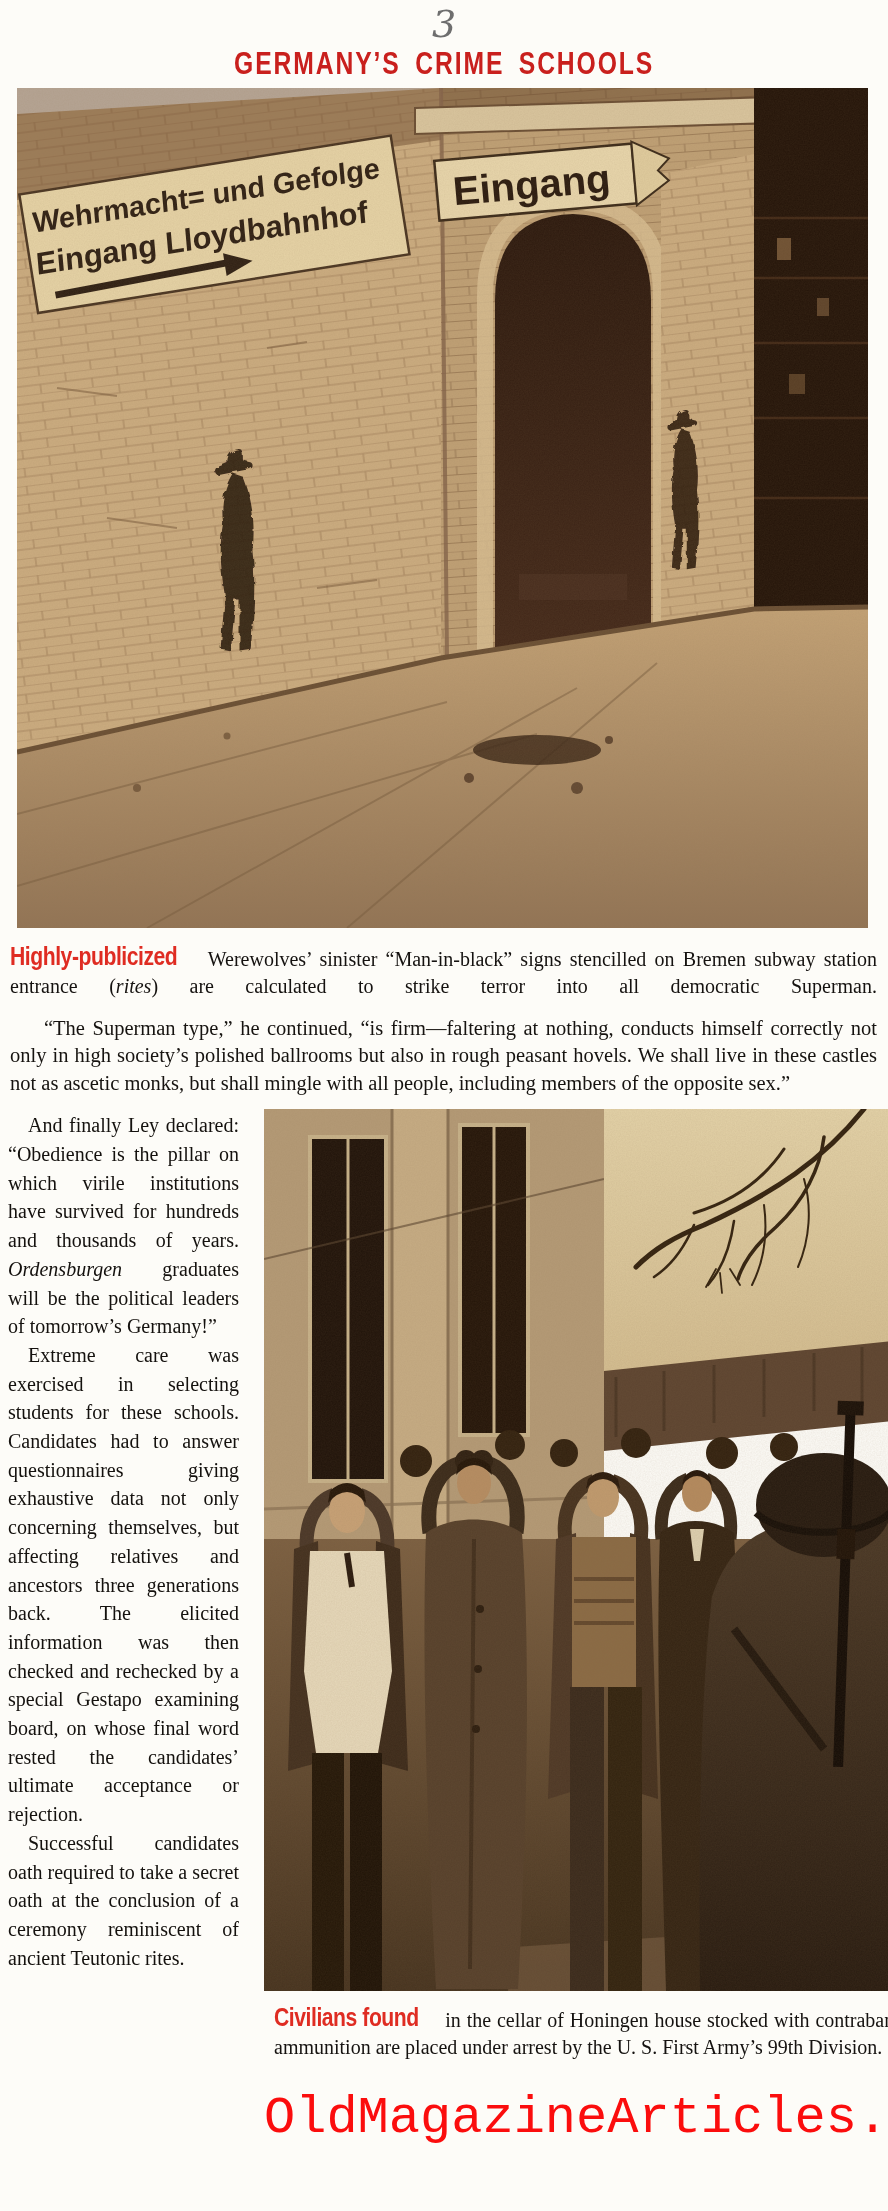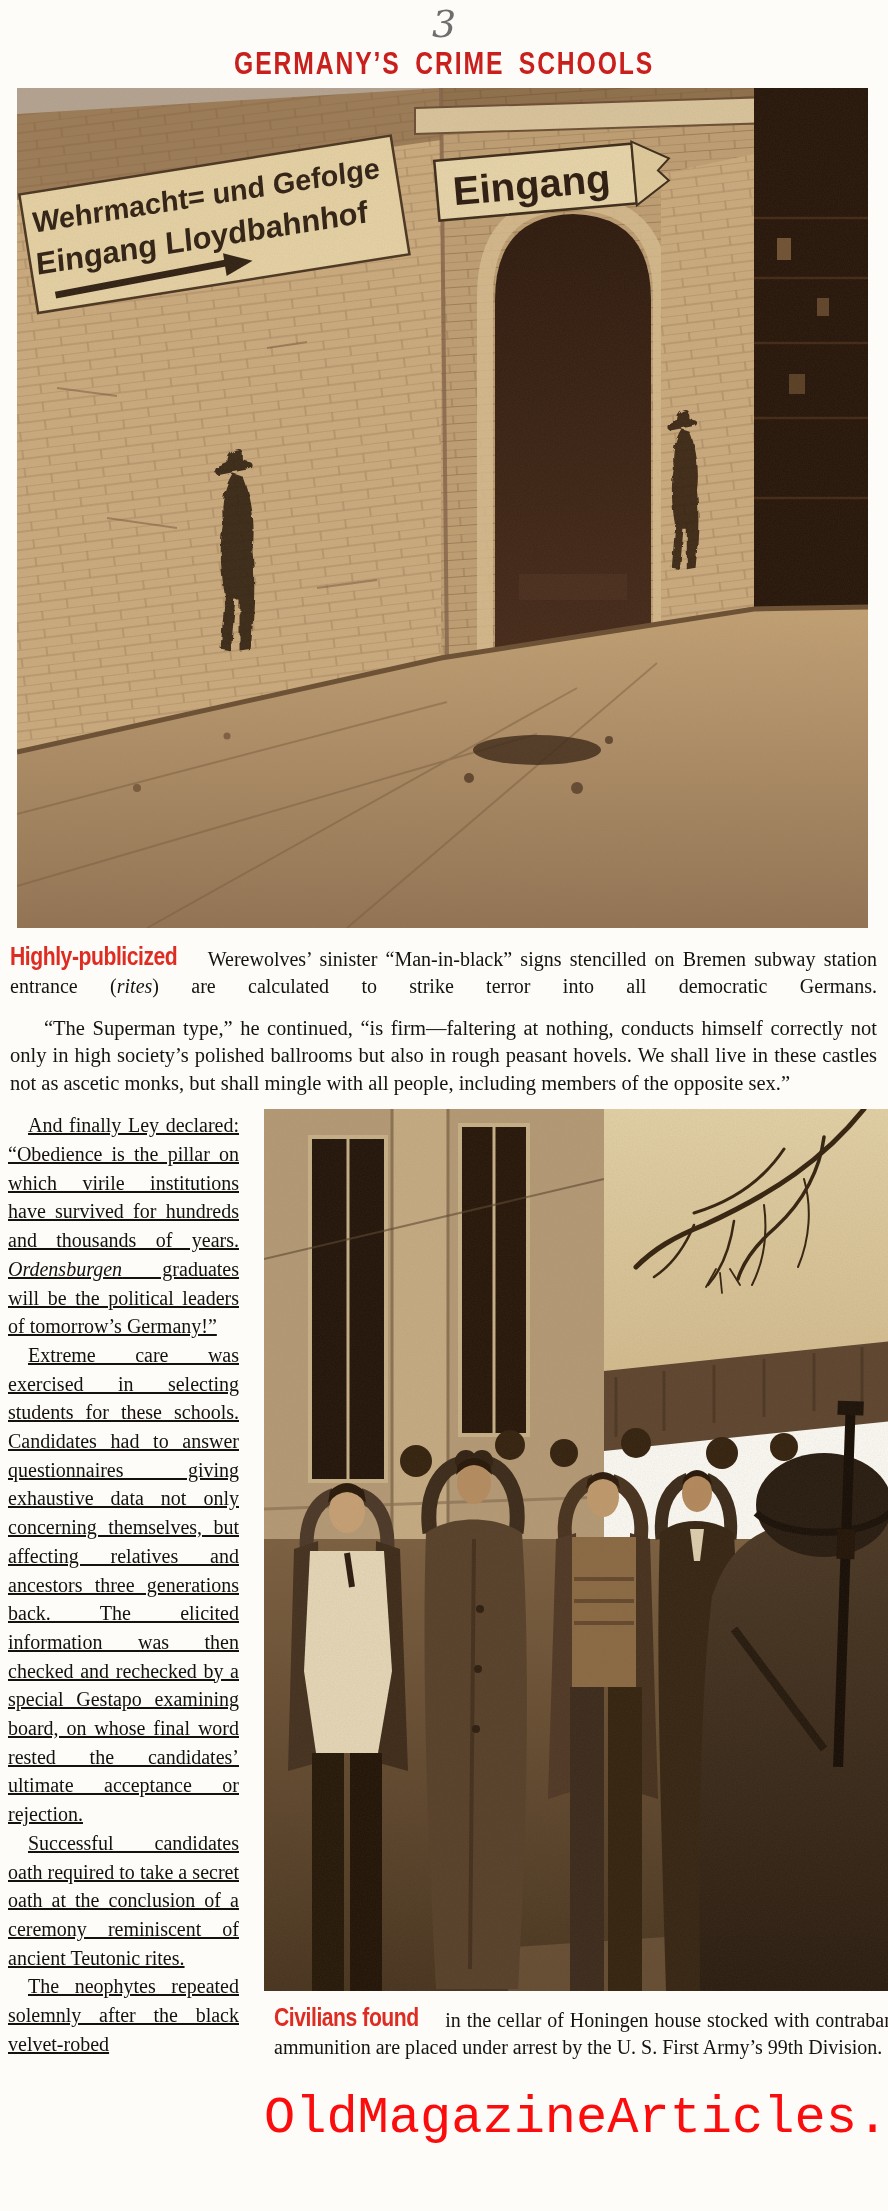--- a/index.html
+++ b/index.html
@@ -40,21 +40,21 @@
   .para1 {
     margin:15px 11px 0 10px; font-size:20.5px; line-height:27.5px;
     text-align:justify; text-indent:34px;
   }
   
   .cols { display:flex; margin-top:12px; }
   .leftcol {
     flex:0 0 252px; box-sizing:border-box; padding:2px 13px 0 8px;
     font-size:20px; line-height:28.7px; text-align:justify; color:#14110e;
   }
-  .leftcol p { margin:0; text-indent:20px;text-decoration:underline; }
+  .leftcol p { margin:0; text-indent:20px; }
   .rightcol { flex:1 1 auto;padding-left:12px; }
   .photo2 { width:628px; height:882px; }
   .cap2 {
     margin:15px 8px 0 10px; font-size:20px; line-height:27px;
     text-align:justify; color:#151210;
   }
   .footer {
     margin:28px 10px 0 0; text-align:center;
     font-family:"Liberation Mono", monospace; font-size:52px;
     color:#fb0d0d; letter-spacing:0px; white-space:nowrap;
@@ -158,31 +158,30 @@
         <text x="436" y="110" font-family="Liberation Sans, sans-serif" font-size="40" font-weight="bold" fill="#2b1b10">Eingang</text>
         <polygon points="618,62 654,82 642,93 652,104 618,126" fill="#e0cc9e" stroke="#3c2b1a" stroke-width="2"></polygon>
       </g>
 
       <rect width="851" height="840" filter="url(#noise)" opacity="0.4"></rect>
     </svg>
   </div>
 
   <div class="cap1">
     <span class="lead">Highly-publicized</span>
-    <span>Werewolves’ sinister “Man-in-black” signs stencilled on Bremen subway station entrance (</span><span class="it">rites</span><span>) are calculated to strike terror into all democratic Germans.</span>
+    <span>Werewolves’ sinister “Man-in-black” signs stencilled on Bremen subway station entrance (</span><span class="it">rites</span><span>) are calculated to strike terror into all democratic Superman.</span>
   </div>
 
   <p class="para1">“The Superman type,” he continued, “is firm—faltering at nothing, conducts himself correctly not only in high society’s polished ballrooms but also in rough peasant hovels. We shall live in these castles not as ascetic monks, but shall mingle with all people, including members of the opposite sex.”</p>
 
   <div class="cols">
     <div class="leftcol">
       <p><span>And finally Ley declared: “Obedience is the pillar on which virile institutions have survived for hundreds and thousands of years. </span><span class="it">Ordensburgen</span><span> graduates will be the political leaders of tomorrow’s Germany!”</span></p>
       <p>Extreme care was exercised in selecting students for these schools. Candidates had to answer questionnaires giving exhaustive data not only concerning themselves, but affecting relatives and ancestors three generations back. The elicited information was then checked and rechecked by a special Gestapo examining board, on whose final word rested the candidates’ ultimate acceptance or rejection.</p>
       <p>Successful candidates oath required to take a secret oath at the conclusion of a ceremony reminiscent of ancient Teutonic rites.</p>
-      <p>The neophytes repeated solemnly after the black velvet-robed</p>
     </div>
 
     <div class="rightcol">
 
       <div class="photo2">
         <svg width="628" height="882" viewBox="0 0 628 882" xmlns="http://www.w3.org/2000/svg">
           <defs>
             <linearGradient id="skyGrad" x1="0" y1="0" x2="0" y2="1">
               <stop offset="0" stop-color="#e3d2a8"></stop>
                 <stop offset="1" stop-color="#d2bb8e"></stop>

